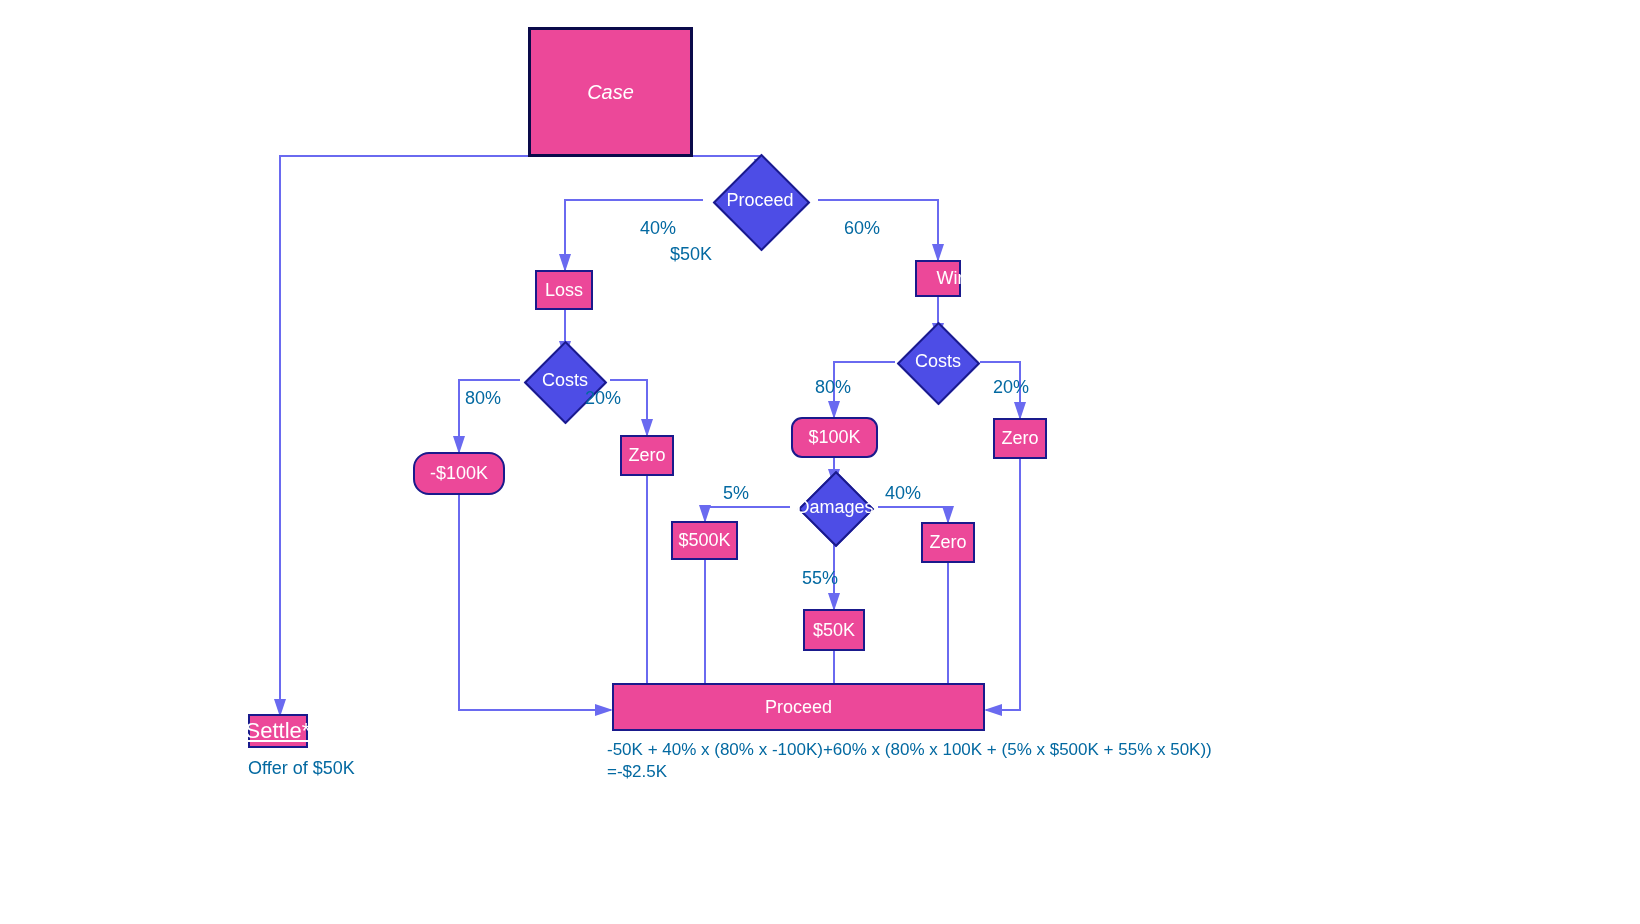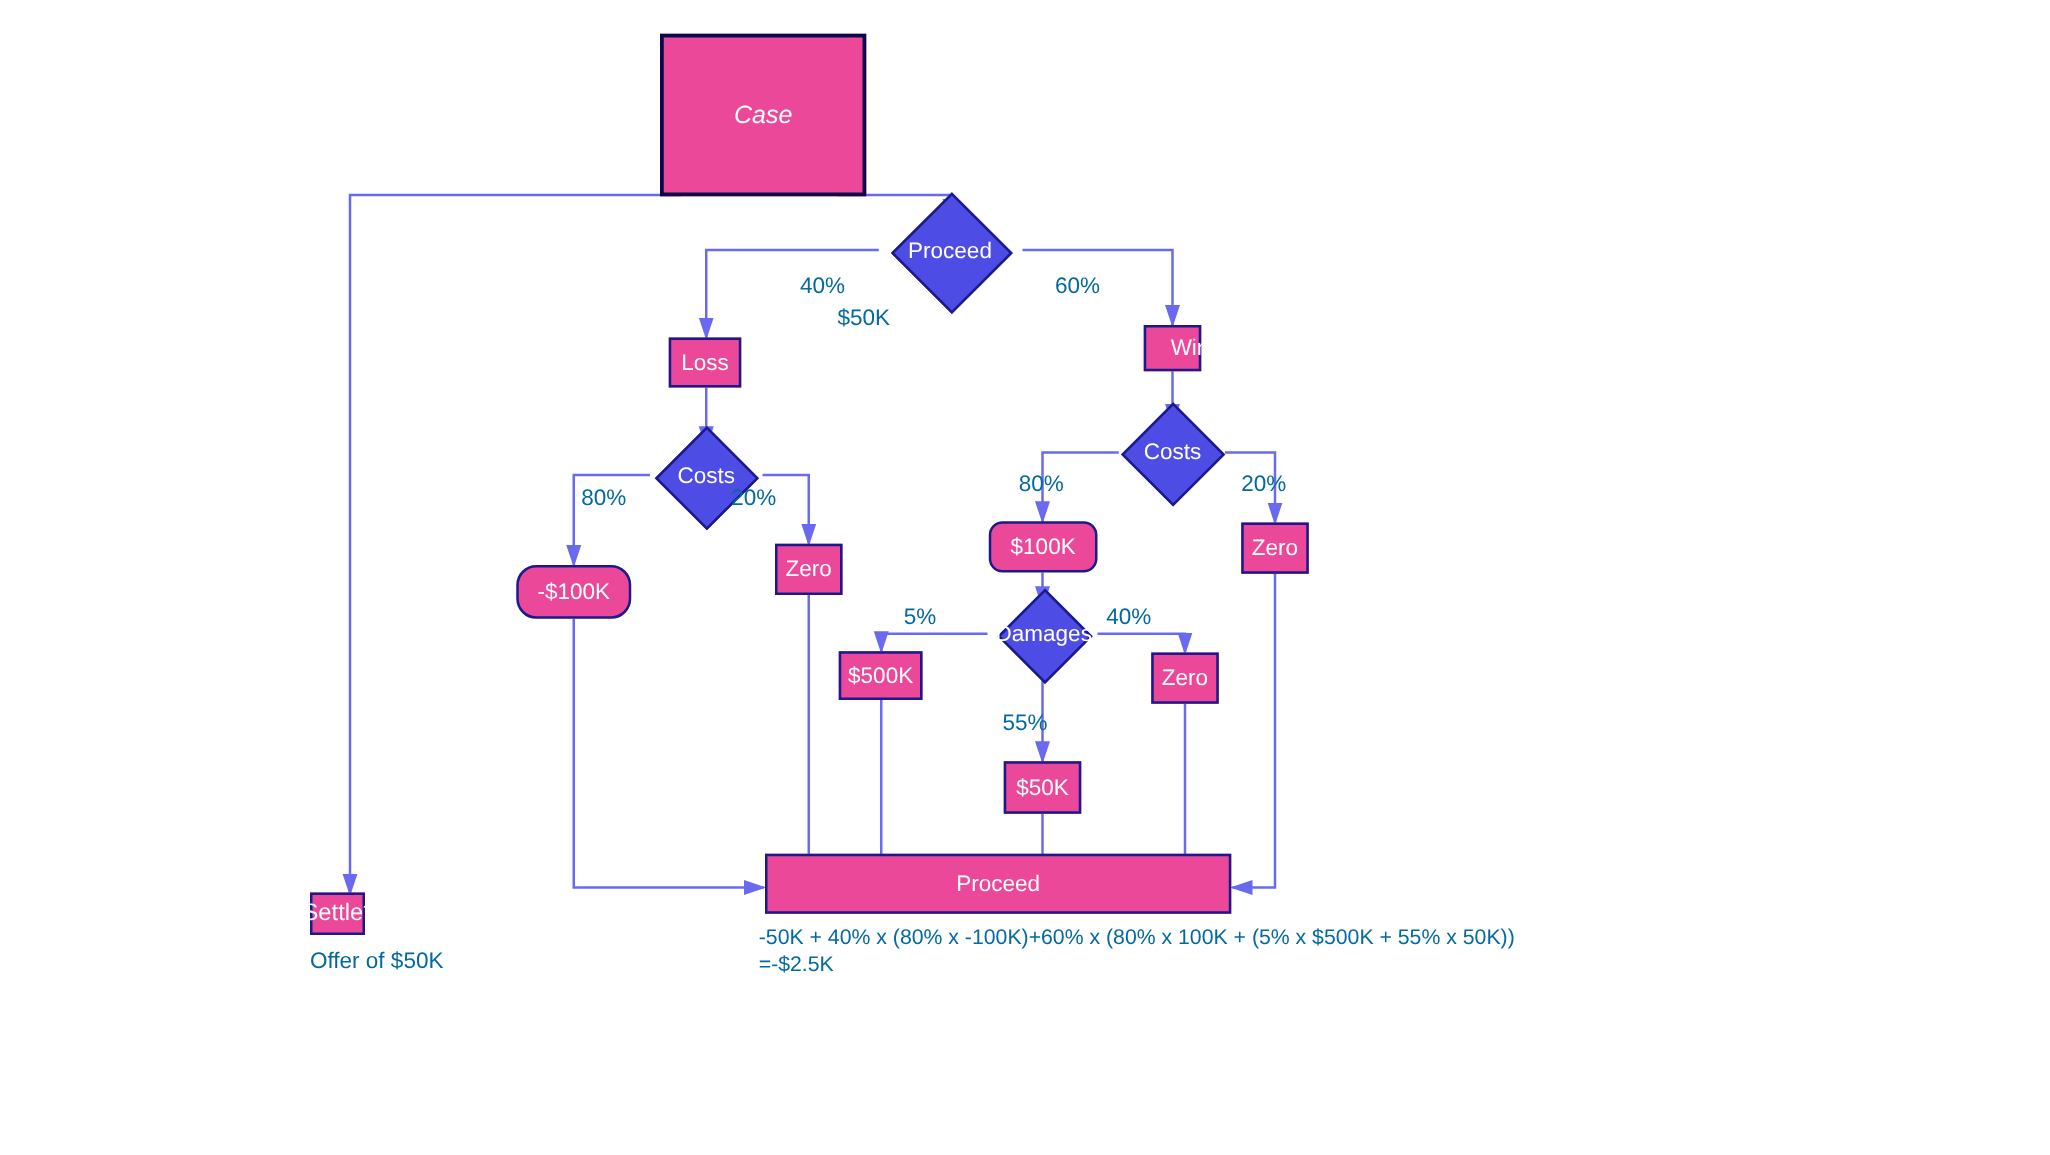--- a/index.html
+++ b/index.html
@@ -165,19 +165,19 @@
 </div>
 
 <div class="node" style="left:921px; top:522px; width:54px; height:41px;">
   <span>Zero</span>
 </div>
 
 <div class="node" style="left:612px; top:683px; width:373px; height:48px;">
   <span>Proceed</span>
 </div>
 
-<div class="node" style="left:248px; top:714px; width:44px; height:34px; font-size:19px;">
+<div class="node" style="left:248px; top:714px; width:60px; height:34px; font-size:22px;text-decoration:underline;">
   <span>Settle*</span>
 </div>
 <div class="label" style="left:248px; top:758px;">Offer of $50K</div>
 
 <div class="label" style="left:607px; top:740px; font-size:17px;">-50K + 40% x (80% x -100K)+60% x (80% x 100K + (5% x $500K + 55% x 50K))</div>
 <div class="label" style="left:607px; top:762px; font-size:17px;">=-$2.5K</div>
 
 </body></html>

